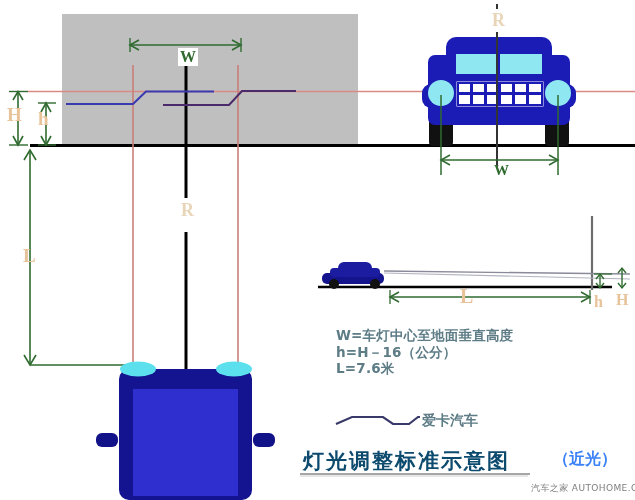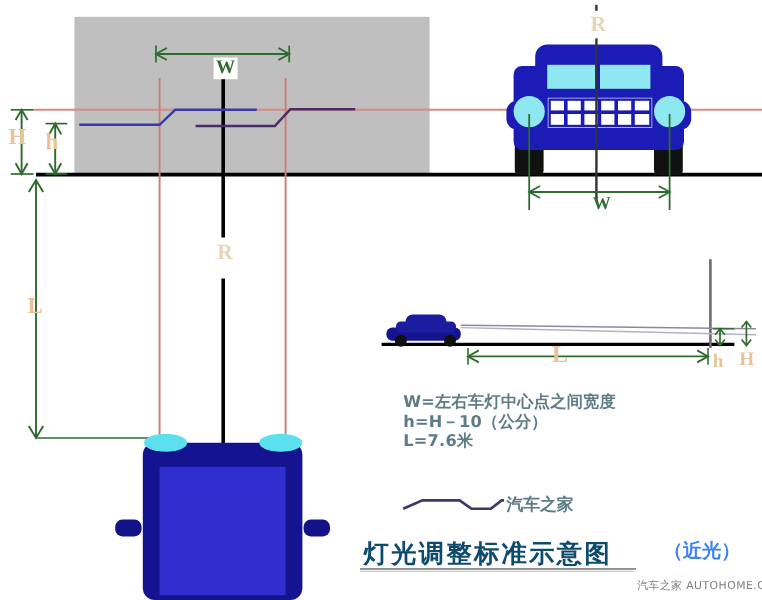--- a/index.html
+++ b/index.html
@@ -281,26 +281,26 @@
 
   <div class="dim-label-r" style="left:490px; top:9px;">R</div>
 
   <div class="dim-label" style="left:460px; top:285px; font-size:20px;">L</div>
 
   <div class="dim-label" style="left:594px; top:293px; font-size:16px;">h</div>
 
   <div class="dim-label" style="left:616px; top:291px; font-size:16px;">H</div>
 
   <div class="legend-block">
-    <div>W=左右车灯中心点之间宽度</div>
-    <div>h=H－10（公分）</div>
+    <div>W=车灯中心至地面垂直高度</div>
+    <div>h=H－16（公分）</div>
     <div>L=7.6米</div>
   </div>
 
-  <div class="legend-note">汽车之家</div>
+  <div class="legend-note">爱卡汽车</div>
 
   <div class="main-title">灯光调整标准示意图</div>
 
   <div class="title-sub">（近光）</div>
 
   <div class="watermark-br">汽车之家  AUTOHOME.COM</div>
 
 
 </div>
 

